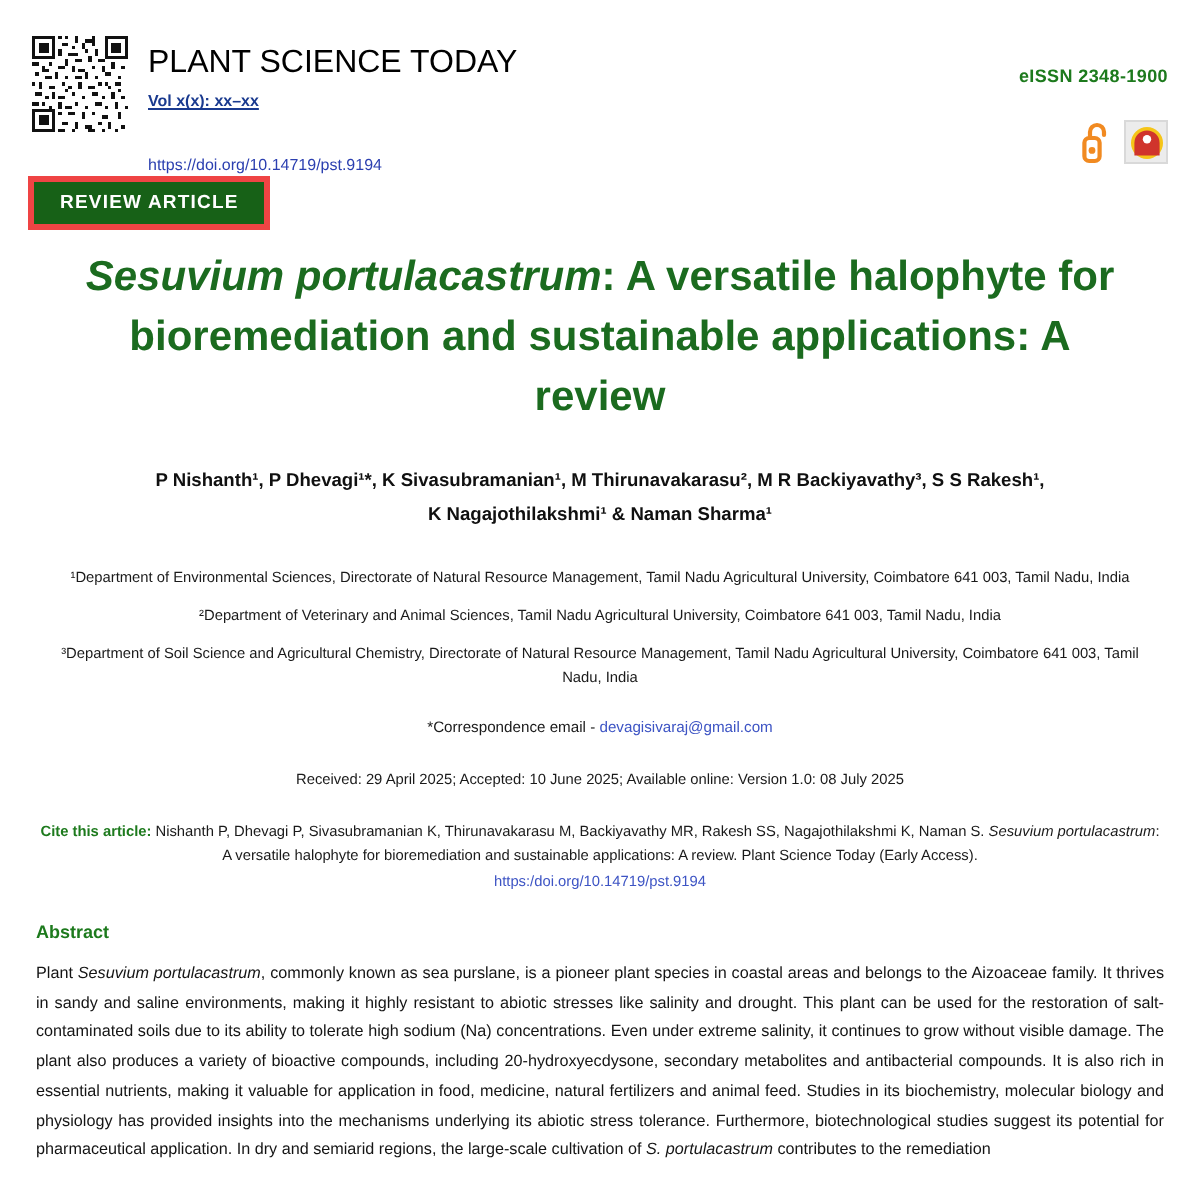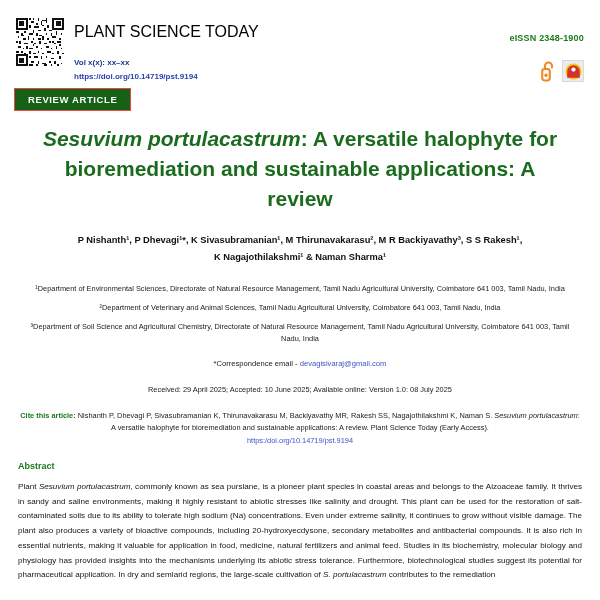--- a/index.html
+++ b/index.html
@@ -35,27 +35,28 @@
     flex: 0 0 48px;
   }
   .journal-block {
     padding-top: 2px;
     line-height: 1.45;
   }
   .journal-vol {
     font-size: 8px;
     font-weight: bold;
     color: #1a3a8f;
-    margin-top: 14px;
+    margin-top: 2px;
+    text-decoration: underline;
   }
   .journal-doi {
     font-size: 8px;
-    font-weight: bold;
+    font-weight: normal;
     color: #2b3fb0;
-    margin-top: 2px;
+    margin-top: 20px;
   }
   .eissn {
     position: absolute;
     right: 16px; top: 33px;
     font-size: 9px;
     font-weight: bold;
     color: #1d7a1d;
     letter-spacing: .2px;
   }
   .oa-icons {
@@ -77,21 +78,21 @@
     left: 14px; top: 88px;
   }
   .review-badge {
     display: inline-block;
     background: #176117;
     color: #ffffff;
     font-size: 9.5px;
     font-weight: bold;
     letter-spacing: .6px;
     padding: 5px 13px 5px 13px;
-    border: 1px solid #ef4444;
+    border: 3px solid #ef4444;
   }
 
   
   .title {
     margin: 6px 34px 0 34px;
     text-align: center;
     color: #1b6b1f;
     font-weight: bold;
     font-size: 21px;
     line-height: 1.42;

